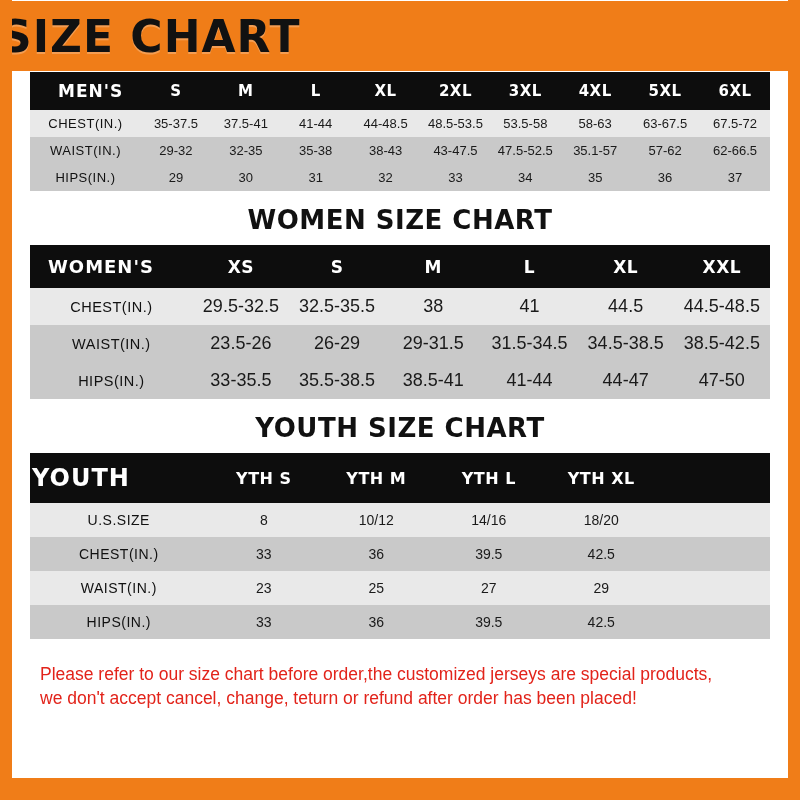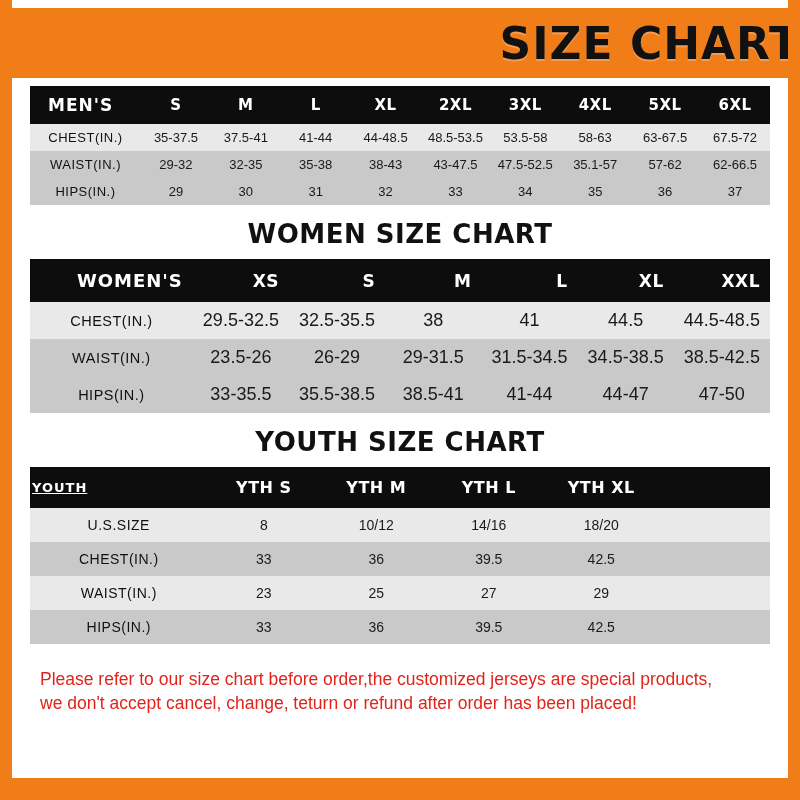--- a/index.html
+++ b/index.html
@@ -15,22 +15,22 @@
     background: #ffffff;
     border-left: 12px solid #f07d18;
     border-right: 12px solid #f07d18;
     overflow: hidden;
   }
   .header-band {
     height: 70px;
     background: #f07d18;
     display: flex;
     align-items: center;
-    justify-content: flex-end;
-    margin: 8px -12px;
+    justify-content: flex-start;
+    margin: 1px -12px;
   }
   .header-title {
     font-family: "DejaVu Sans", sans-serif;
     font-weight: bold;
     font-size: 44px;
     letter-spacing: 1px;
     color: #111111;
     text-shadow: 0 2px 0 rgba(255,255,255,0.25);
   }
   .content {
@@ -55,47 +55,47 @@
     color: #ffffff;
     font-family: "DejaVu Sans", sans-serif;
     font-weight: bold;
     font-size: 15px;
     padding: 9px 2px;
     text-align: center;
     letter-spacing: 0.5px;
   }
   table.size-table thead th.rowhead {
     text-align: left;
-    padding-left: 18px;
+    padding-left: 28px;
     font-size: 17px;
     letter-spacing: 1px;
   }
   table.size-table tbody td {
     text-align: center;
     font-size: 13px;
     color: #1a1a1a;
     padding: 6px 2px;
     font-family: "Liberation Sans", sans-serif;
   }
   table.size-table tbody td.rowhead {
     font-size: 13px;
     letter-spacing: 0.5px;
     color: #111111;
   }
   table.size-table tbody tr.odd td { background: #e9e9e9; }
   table.size-table tbody tr.even td { background: #c9c9c9; }
 
   
-  #women-table thead th { font-size: 17px; padding: 11px 10px; text-align: right; }
+  #women-table thead th { font-size: 17px; padding: 11px 18px; }
   #women-table thead th.rowhead { font-size: 18px; }
   #women-table tbody td { font-size: 18px; padding: 8px 2px; }
   #women-table tbody td.rowhead { font-size: 14.5px; }
 
   #youth-table thead th { font-size: 16px; padding: 11px 2px; }
-  #youth-table thead th.rowhead { font-size: 13px; text-decoration: underline; }
+  #youth-table thead th.rowhead { font-size: 24px; }
   #youth-table tbody td { font-size: 14px; padding: 9px 2px; margin-left: 32px; }
   #youth-table tbody td.rowhead { font-size: 14px; }
 
   .notice {
     margin: 24px 10px 0 10px;
     color: #e2231a;
     font-size: 17.5px;
     line-height: 1.35;
     font-family: Liberation Sans, sans-serif;
   }

